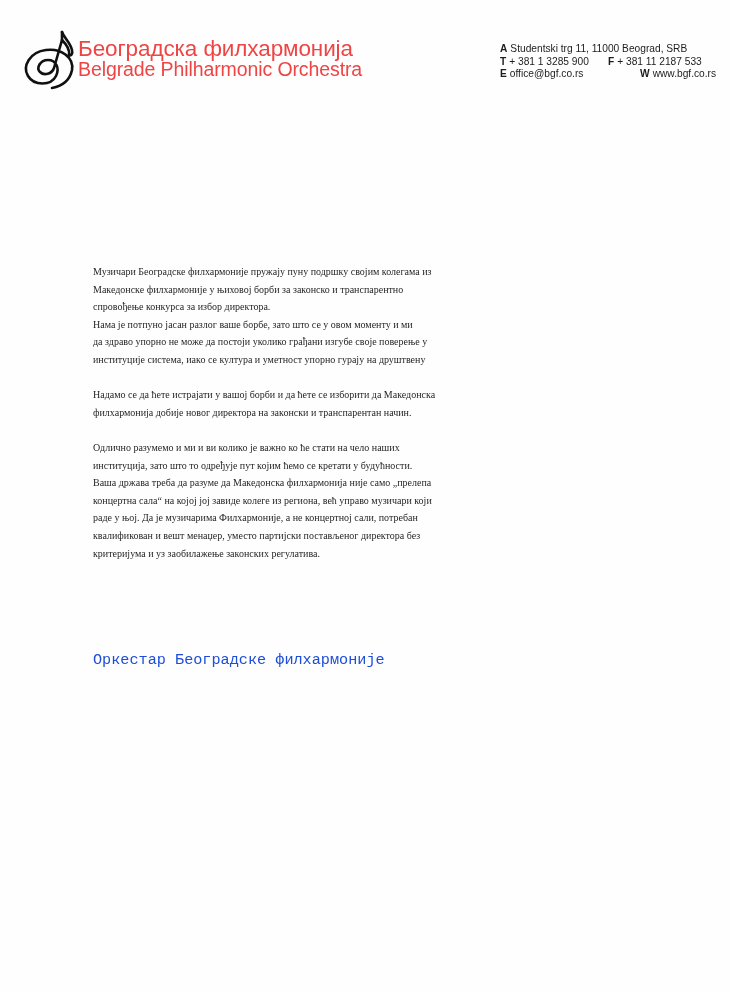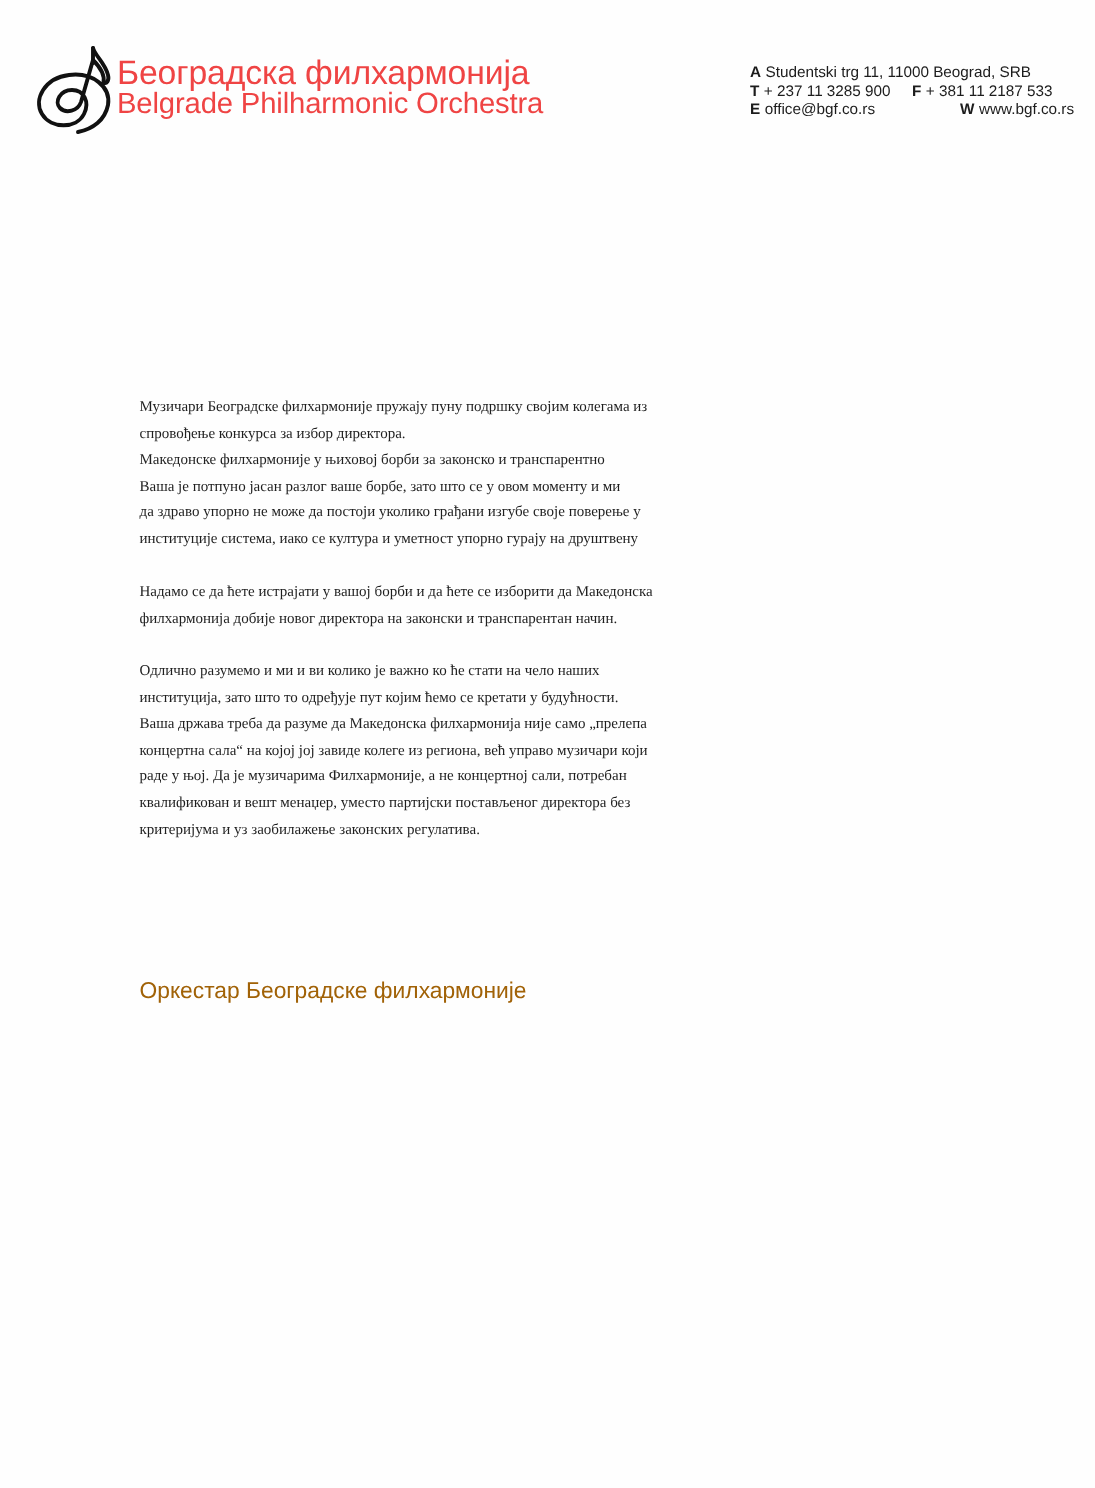--- a/index.html
+++ b/index.html
@@ -79,24 +79,24 @@
       display: block;
       white-space: nowrap;
     }
     .para {
       margin: 0 0 17.6px 0;
     }
     .signature {
       position: absolute;
       left: 93px;
       top: 652px;
-      font-family: Liberation Sans, sans-serif;
+      font-family: Liberation Mono, monospace;
       font-size: 15.2px;
       line-height: 17.6px;
-      color: #a16207;
+      color: #1d4ed8;
     }
   </style>
 </head>
 <body>
 
 <div class="page">
 
   <svg class="logo" viewBox="0 0 72 72">
     <path d="M44 8 C46 14 52 18 54 26 C55 30 53 32 51 31 C52 26 48 20 44 16 L36 44 C34 50 26 52 22 48 C18 44 22 36 30 36 C38 36 42 44 38 52 C33 62 16 62 10 52 C4 42 12 28 28 26 C44 24 56 34 54 46 C52 56 44 62 34 64" fill="none" stroke="#111" stroke-width="2.6" stroke-linecap="round" stroke-linejoin="round"></path>
     <path d="M44 8 L44 18" stroke="#111" stroke-width="2.6" stroke-linecap="round"></path>
@@ -107,42 +107,42 @@
     <span class="lat">Belgrade Philharmonic Orchestra</span>
   </div>
 
   <div class="contact">
     <div class="row">
       <b>A</b>
       <span>Studentski trg 11, 11000 Beograd, SRB</span>
     </div>
     <div class="row">
       <span class="col1" style="width:108px">
-        <b>T</b><span>+ 237 11 3285 900</span>
+        <b>T</b><span>+ 381 1 3285 900</span>
       </span>
       <span>
         <b>F</b><span>+ 381 11 2187 533</span>
       </span>
     </div>
     <div class="row">
       <span class="col1" style="width:140px">
         <b>E</b><span>office@bgf.co.rs</span>
       </span>
       <span>
         <b>W</b><span>www.bgf.co.rs</span>
       </span>
     </div>
   </div>
 
   <div class="body-text">
     <div class="para">
       <span class="line">Музичари Београдске филхармоније пружају пуну подршку својим колегама из</span>
+      <span class="line">Македонске филхармоније у њиховој борби за законско и транспарентно</span>
       <span class="line">спровођење конкурса за избор директора.</span>
-      <span class="line">Македонске филхармоније у њиховој борби за законско и транспарентно</span>
-      <span class="line">Ваша је потпуно јасан разлог ваше борбе, зато што се у овом моменту и ми</span>
+      <span class="line">Нама је потпуно јасан разлог ваше борбе, зато што се у овом моменту и ми</span>
       <span class="line">да здраво упорно не може да постоји уколико грађани изгубе своје поверење у</span>
       <span class="line">институције система, иако се култура и уметност упорно гурају на друштвену</span>
     </div>
     <div class="para">
       <span class="line">Надамо се да ћете истрајати у вашој борби и да ћете се изборити да Македонска</span>
       <span class="line">филхармонија добије новог директора на законски и транспарентан начин.</span>
     </div>
     <div class="para">
       <span class="line">Одлично разумемо и ми и ви колико је важно ко ће стати на чело наших</span>
       <span class="line">институција, зато што то одређује пут којим ћемо се кретати у будућности.</span>

